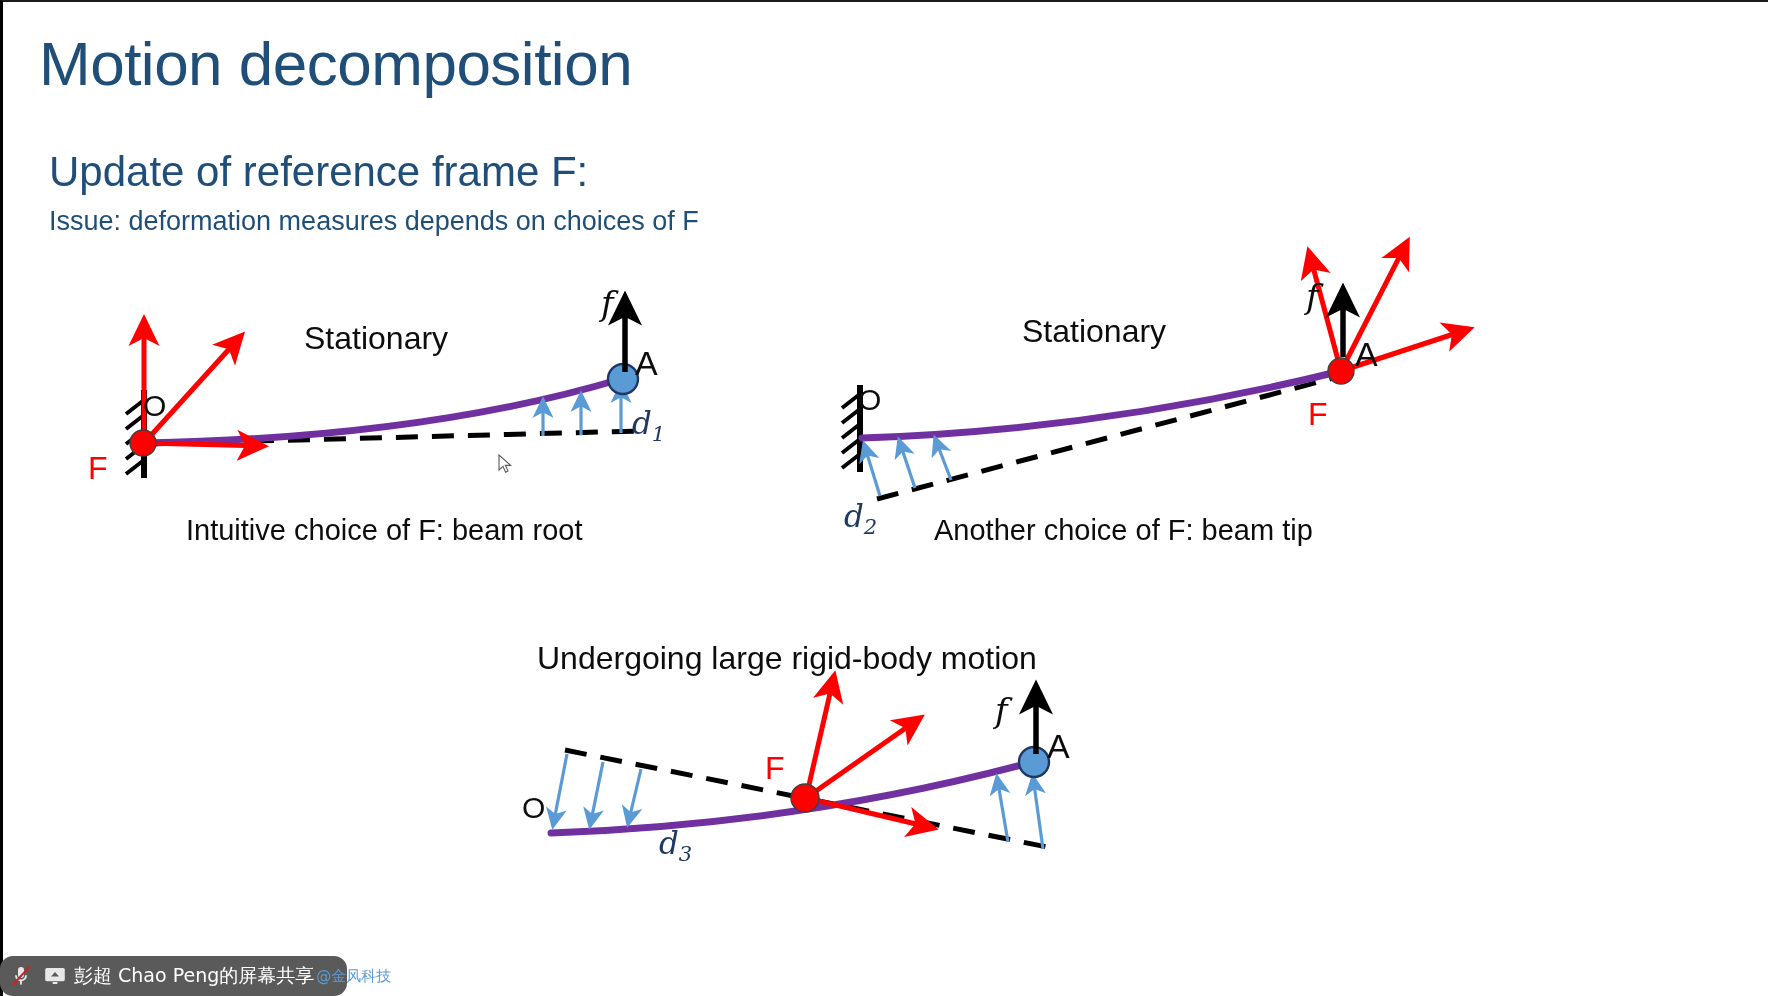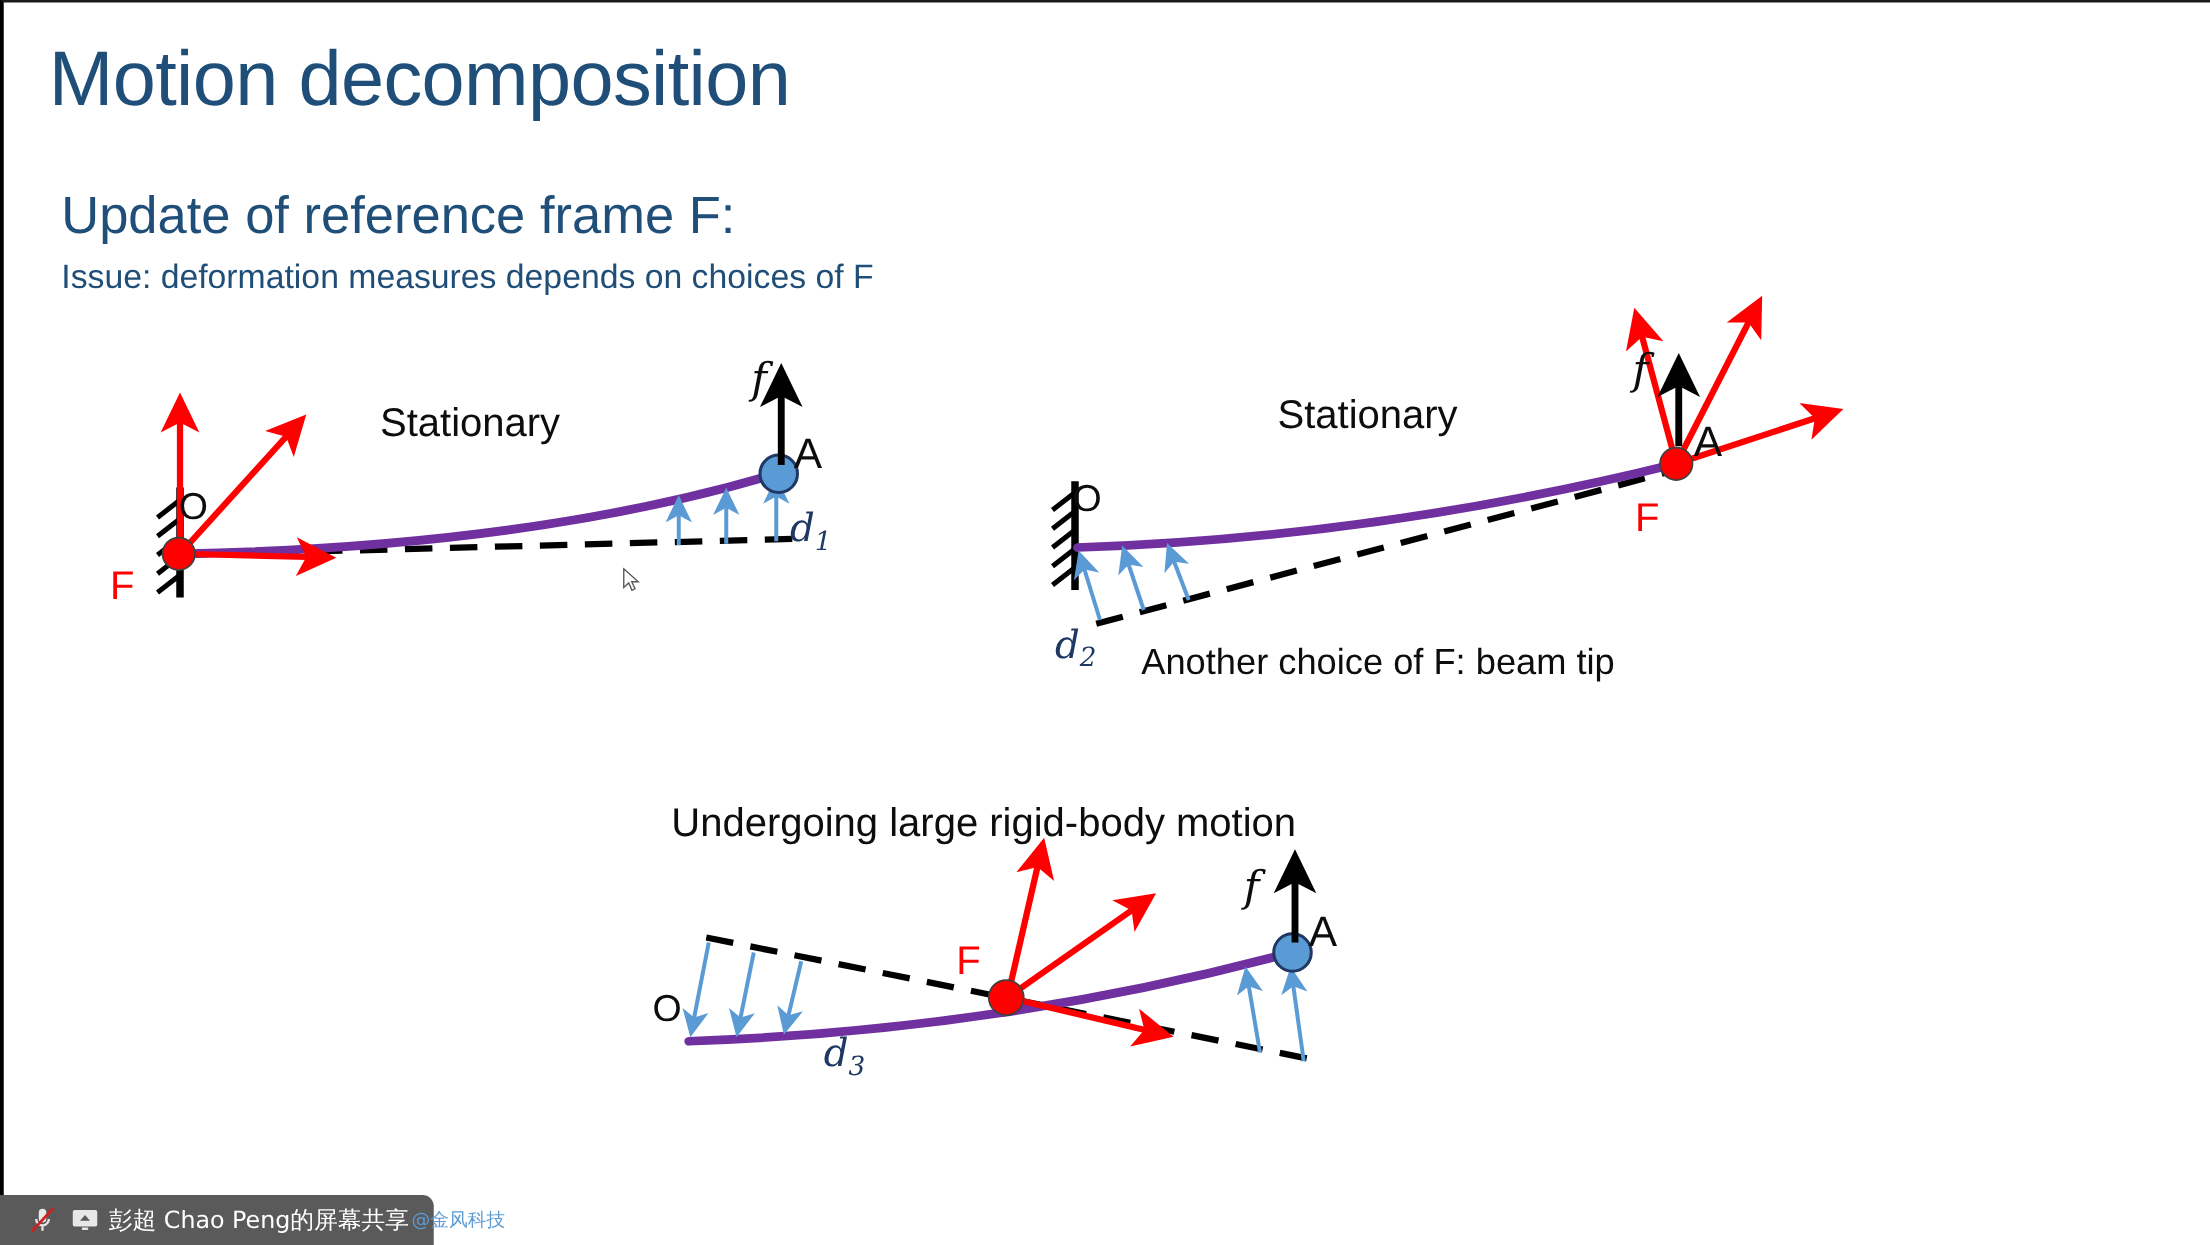--- a/index.html
+++ b/index.html
@@ -92,22 +92,23 @@
   #taskbar {
     position: absolute;
     left: 0;
     bottom: 0;
     height: 40px;
     width: 347px;
     background: #5a5a5a;
     border-top-right-radius: 9px;
     display: flex;
     align-items: center;
-    padding-left: 19px;
+    padding-left: 6px;
     box-sizing: border-box;
+    border-radius: 13px;
   }
   .tb-icon {
     width: 30px; height: 30px;
     display: flex;
     align-items: center;
     justify-content: center;
     flex: 0 0 auto;
     margin-right: 4px;
   }
   #tb-text {
@@ -241,28 +242,29 @@
   <div class="txt" id="title">Motion decomposition</div>
   <div class="txt" id="subtitle">Update of reference frame F:</div>
   <div class="txt" id="issue">Issue: deformation measures depends on choices of F</div>
 
   <div class="txt diag-label" style="left:301px; top:318px; font-size:32px;">Stationary</div>
   <div class="txt diag-label" style="left:140px; top:387px;">O</div>
   <div class="txt label-f-red" style="left:85px; top:448px;">F</div>
   <div class="txt diag-label" style="left:632px; top:342px; font-size:34px;">A</div>
   <div class="txt label-math" style="left:598px; top:281px; font-size:34px;">f</div>
   <div class="txt label-d" style="left:629px; top:403px;"><span>d</span><sub>1</sub></div>
+  <div class="txt caption" style="left:183px; top:512px;">Intuitive choice of F: beam root</div>
 
   <div class="txt diag-label" style="left:1019px; top:311px; font-size:32px;">Stationary</div>
   <div class="txt diag-label" style="left:855px; top:381px;">O</div>
   <div class="txt label-f-red" style="left:1305px; top:394px;">F</div>
   <div class="txt diag-label" style="left:1352px; top:333px; font-size:34px;">A</div>
   <div class="txt label-math" style="left:1303px; top:274px; font-size:34px;">f</div>
   <div class="txt label-d" style="left:841px; top:496px;"><span>d</span><sub>2</sub></div>
-  <div class="txt caption" style="left:910px; top:512px;text-align:center;">Another choice of F: beam tip</div>
+  <div class="txt caption" style="left:931px; top:512px;text-align:center;">Another choice of F: beam tip</div>
 
   <div class="txt diag-label" style="left:534px; top:638px; font-size:32px;">Undergoing large rigid-body motion</div>
   <div class="txt diag-label" style="left:519px; top:789px;">O</div>
   <div class="txt label-f-red" style="left:762px; top:748px;">F</div>
   <div class="txt diag-label" style="left:1044px; top:725px; font-size:34px;">A</div>
   <div class="txt label-math" style="left:992px; top:688px; font-size:34px;">f</div>
   <div class="txt label-d" style="left:656px; top:783px;margin-top:40px;"><span>d</span><sub>3</sub></div>
 
   <svg id="cursor" viewBox="0 0 16 22">
     <path d="M1,1 L1,16 L5,12.4 L7.6,18.2 L10,17 L7.4,11.4 L12.6,11.4 z" fill="#ffffff" stroke="#595959" stroke-width="1.1"></path>

